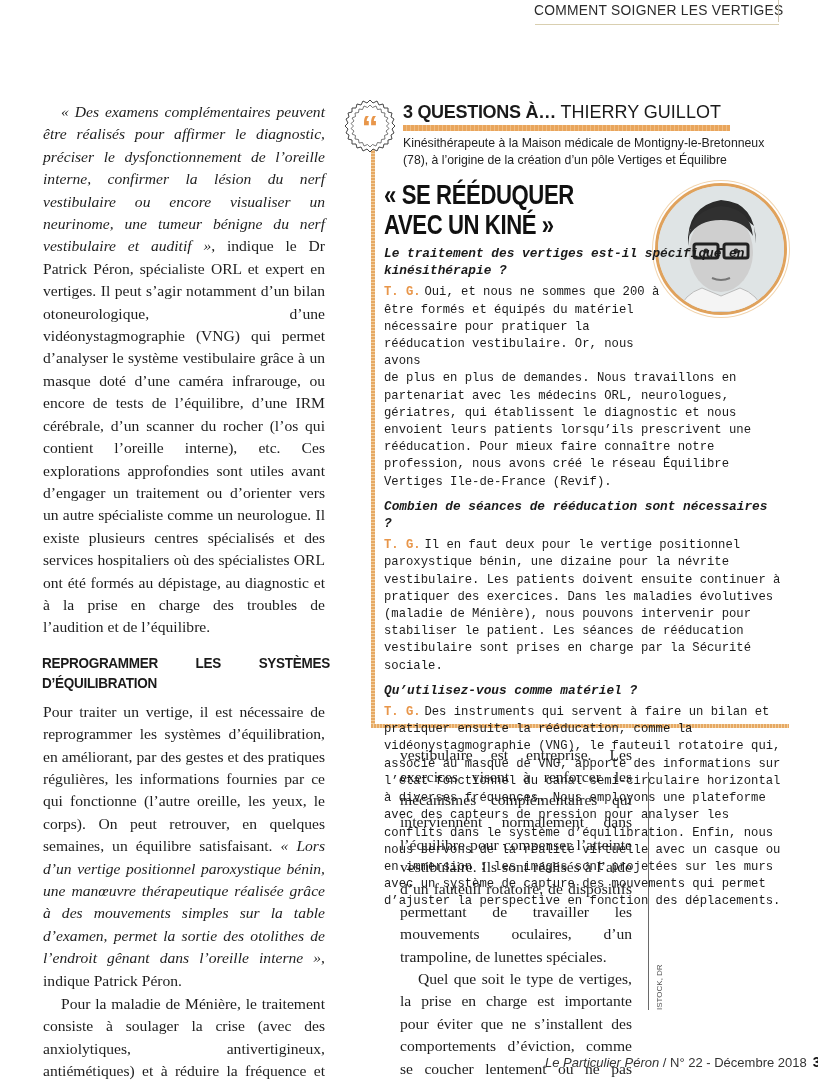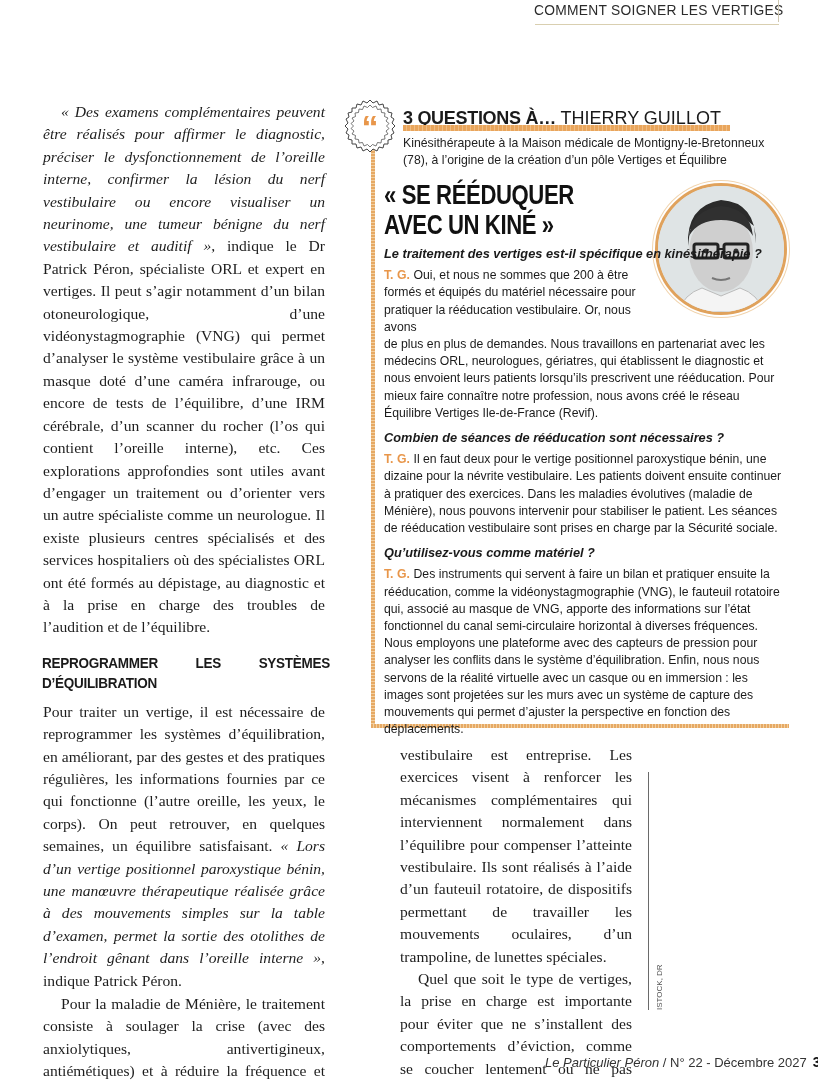--- a/index.html
+++ b/index.html
@@ -43,21 +43,20 @@
     position: absolute; left: 371px; top: 724px; width: 418px; height: 4px;
     background: repeating-linear-gradient(90deg, #e6a964 0 2px, #f2cf9f 2px 3px);
   }
   .quote-badge {
     position: absolute; left: 341px; top: 97px; width: 58px; height: 58px;
   }
   .box-title {
     position: absolute; left: 403px; top: 101px;
     font-family: "Liberation Sans", sans-serif; font-size: 18px; line-height: 22px; color: #1a1a1a;
     white-space: nowrap;
-    margin-top: 6px;
   }
   .box-title .q-label { font-weight: bold; letter-spacing: -0.3px; }
   .box-title .q-name { font-weight: normal; }
   .title-underline {
     position: absolute; left: 403px; top: 125px; width: 327px; height: 6px;
     background: repeating-linear-gradient(90deg, #e9a55c 0 3px, #f0bd82 3px 4px);
   }
   .box-subtitle {
     position: absolute; left: 403px; top: 134px; width: 380px;
     font-family: "Liberation Sans", sans-serif; font-size: 13.2px; line-height: 17px; color: #222;
@@ -68,21 +67,21 @@
     font-family: "Liberation Sans", sans-serif; font-weight: bold; font-size: 27px; line-height: 30px;
     color: #111; letter-spacing: -0.5px; transform: scaleX(0.82); transform-origin: left; width: 300px;
   }
   .portrait {
     position: absolute; left: 655px; top: 183px; width: 132px; height: 132px;
     border-radius: 50%; border: 3px solid #e0a25c; background: #dfe3e4; overflow: hidden;
     box-shadow: 0 0 0 2px #fff, 0 0 0 3px #f1d4ae;
   }
   .interview-text {
     position: absolute; left: 384px; top: 245px; width: 402px;
-    font-family: Liberation Sans, sans-serif; font-size: 13.3px; line-height: 17.2px; color: #1b1b1b;
+    font-family: Liberation Mono, monospace; font-size: 13.3px; line-height: 17.2px; color: #1b1b1b;
   }
   .interview-text .question {
     font-weight: bold; font-style: italic; font-size: 13.6px; color: #1a1a1a; margin: 0 0 4px 0;
     transform: scaleX(0.94); transform-origin: left; width: 420px;
   }
   .interview-text .answer {
     margin: 0 0 8px 0; transform: scaleX(0.92); transform-origin: left; width: 437px;
   }
   .interview-text .tg { color: #e8964a; font-weight: bold; margin-right: 4px; }
   .wrap-narrow { display: block; width: 300px; }
@@ -182,14 +181,14 @@
 
 <div class="right-col">
   <p>vestibulaire est entreprise. Les exercices visent à renforcer les mécanismes complémentaires qui interviennent normalement dans l’équilibre pour compenser l’atteinte vestibulaire. Ils sont réalisés à l’aide d’un fauteuil rotatoire, de dispositifs permettant de travailler les mouvements oculaires, d’un trampoline, de lunettes spéciales.</p>
   <p class="indent"><span>Quel que soit le type de vertiges, la prise en charge est importante pour éviter que ne s’installent des comportements d’éviction, comme se coucher lentement ou ne pas bouger la tête, et améliorer la qualité de vie.</span></p>
 </div>
 
 <div class="credit-rule"></div>
 <div class="credit">ISTOCK, DR</div>
 
 <div class="footer">
-  <span class="pub">Le Particulier Péron</span><span> / N° 22 - Décembre 2027</span><span class="page">35</span>
+  <span class="pub">Le Particulier Péron</span><span> / N° 22 - Décembre 2018</span><span class="page">35</span>
 </div>
 
 </body></html>

